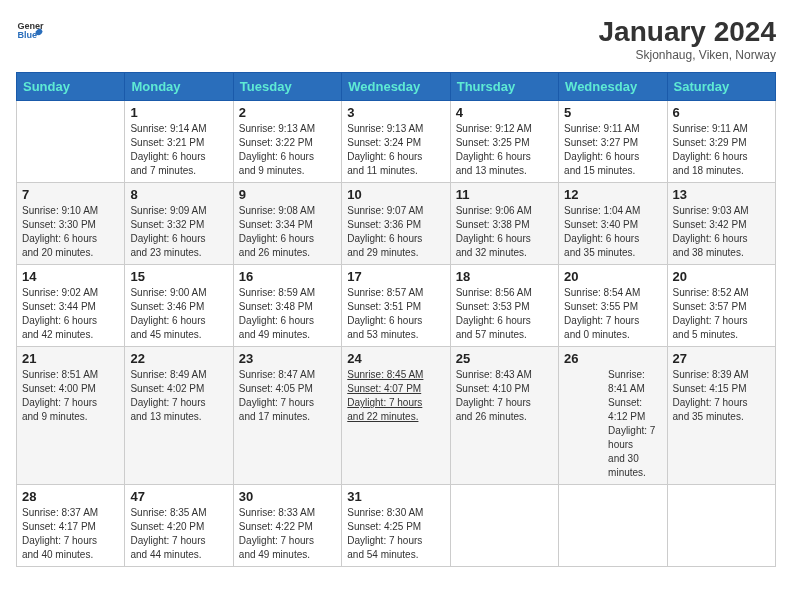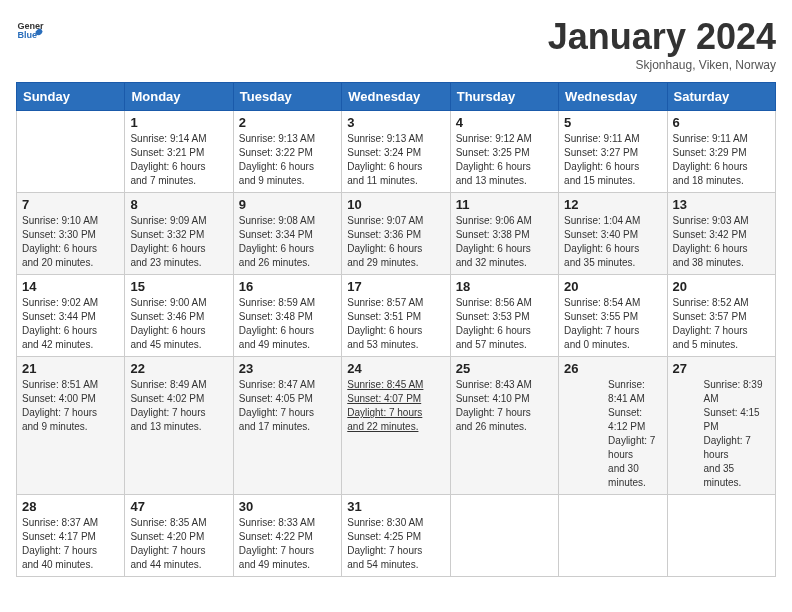--- a/index.html
+++ b/index.html
@@ -22,36 +22,36 @@
       gap: 4px;
     }
     .logo-icon {
       width: 28px;
       height: 28px;
     }
     .title-area {
       text-align: right;
     }
     .calendar-title {
-      font-size: 36px;
+      font-size: 28px;
       font-weight: bold;
       color: #333;
     }
     .calendar-subtitle {
       font-size: 12px;
       color: #555;
     }
     table {
       width: 100%;
       border-collapse: collapse;
       font-size: 11px;
     }
     .day-header {
       background-color: #2a6ebb;
-      color: #ffffff;
+      color: #5eead4;
       text-align: left;
       padding: 6px 6px;
       font-size: 13px;
       font-weight: bold;
       border: 1px solid #1a5aaa;
     }
     td {
       vertical-align: top;
       border: 1px solid #ccc;
       padding: 4px 5px;
@@ -298,21 +298,21 @@
         </td>
         <td>
           <span class="day-number">26</span>
           <div class="day-info" style="white-space: pre-line; margin-left: 44px;">Sunrise: 8:41 AM
 Sunset: 4:12 PM
 Daylight: 7 hours
 and 30 minutes.</div>
         </td>
         <td>
           <span class="day-number">27</span>
-          <div class="day-info" style="white-space: pre-line; margin-left: 31px;">Sunrise: 8:39 AM
+          <div class="day-info" style="white-space: pre-line;">Sunrise: 8:39 AM
 Sunset: 4:15 PM
 Daylight: 7 hours
 and 35 minutes.</div>
         </td>
       </tr>
       <tr>
         <td>
           <span class="day-number">28</span>
           <div class="day-info" style="white-space: pre-line;">Sunrise: 8:37 AM
 Sunset: 4:17 PM

